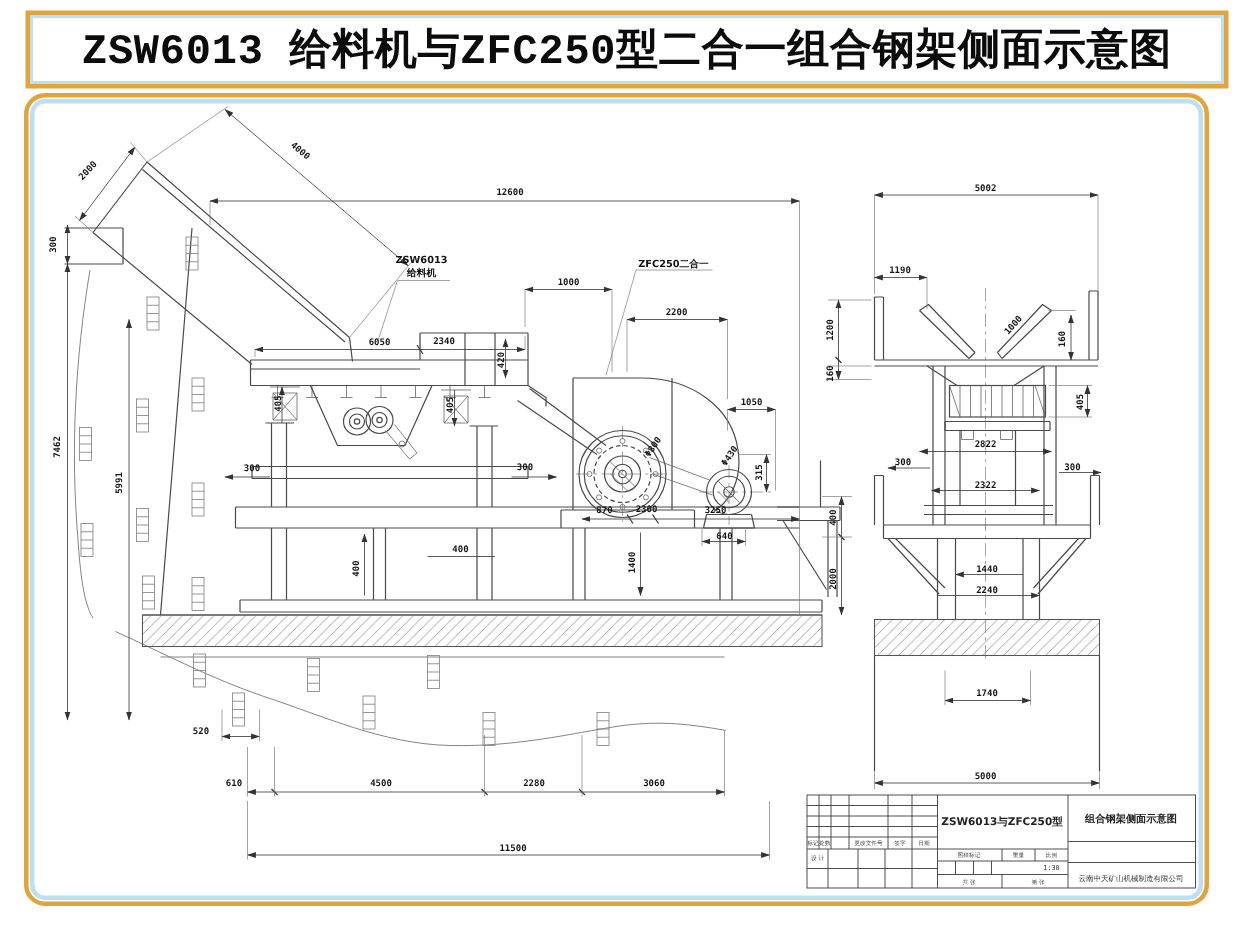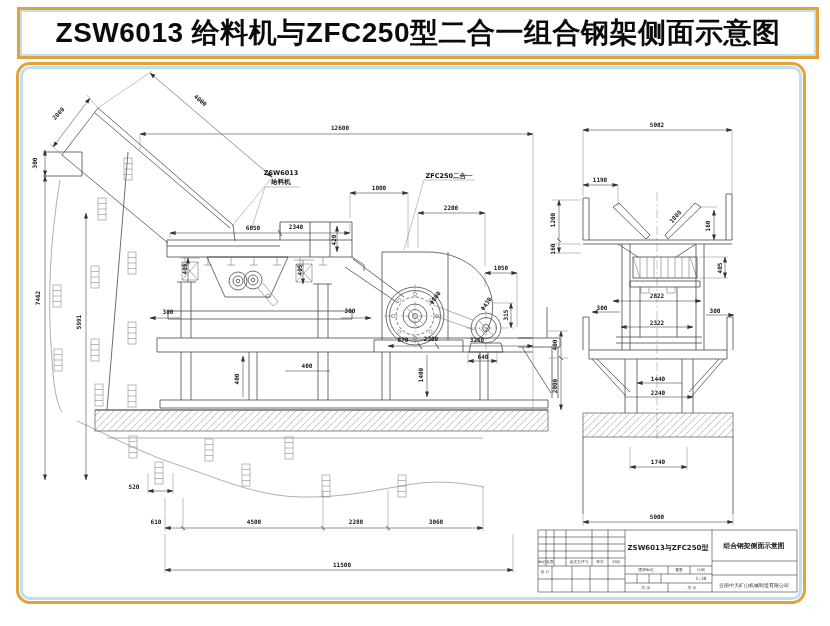--- a/index.html
+++ b/index.html
@@ -2,21 +2,21 @@
 <html style="--orange: #e2a33c; --blue: #bce0f0;"><head>
 <meta charset="utf-8">
 <style>
   html,body{margin:0;padding:0}
   body{width:830px;height:626px;position:relative;background:#fff;overflow:hidden;
        font-family:"Liberation Sans",sans-serif}
   #title-bar{position:absolute;left:17px;top:7px;width:796px;height:46px;
 romat    box-sizing:border-box;border:3px solid var(--orange,#e2a33c);background:#fff}
   #title-inner{position:absolute;inset:0;border:2px solid var(--blue,#bce0f0);
     display:flex;align-items:center;justify-content:center;background:#fff}
-  #title-text{font-family:Liberation Sans, sans-serif;font-weight:bold;font-size:28px;
+  #title-text{font-family:Liberation Mono, monospace;font-weight:bold;font-size:28px;
     color:#0b0b0b;white-space:nowrap;letter-spacing:.5px}
   #panel{position:absolute;left:16px;top:62px;width:790px;height:542px;box-sizing:border-box;
     border:3px solid var(--orange,#e2a33c);border-radius:14px;background:#fff}
   #panel-inner{position:absolute;inset:1px;border:3px solid var(--blue,#bce0f0);
     border-radius:10px;background:#fff}
   #drawing{position:absolute;left:0;top:0}
   .ln{stroke:#4a4a4a;stroke-width:.8;fill:none}
   .ln2{stroke:#6a6a6a;stroke-width:.55;fill:none}
   .bk{stroke:#808080;stroke-width:.55;fill:none}
   .dl{stroke:#3c3c3c;stroke-width:.55;fill:none;marker-start:url(#ar);marker-end:url(#ar)}

